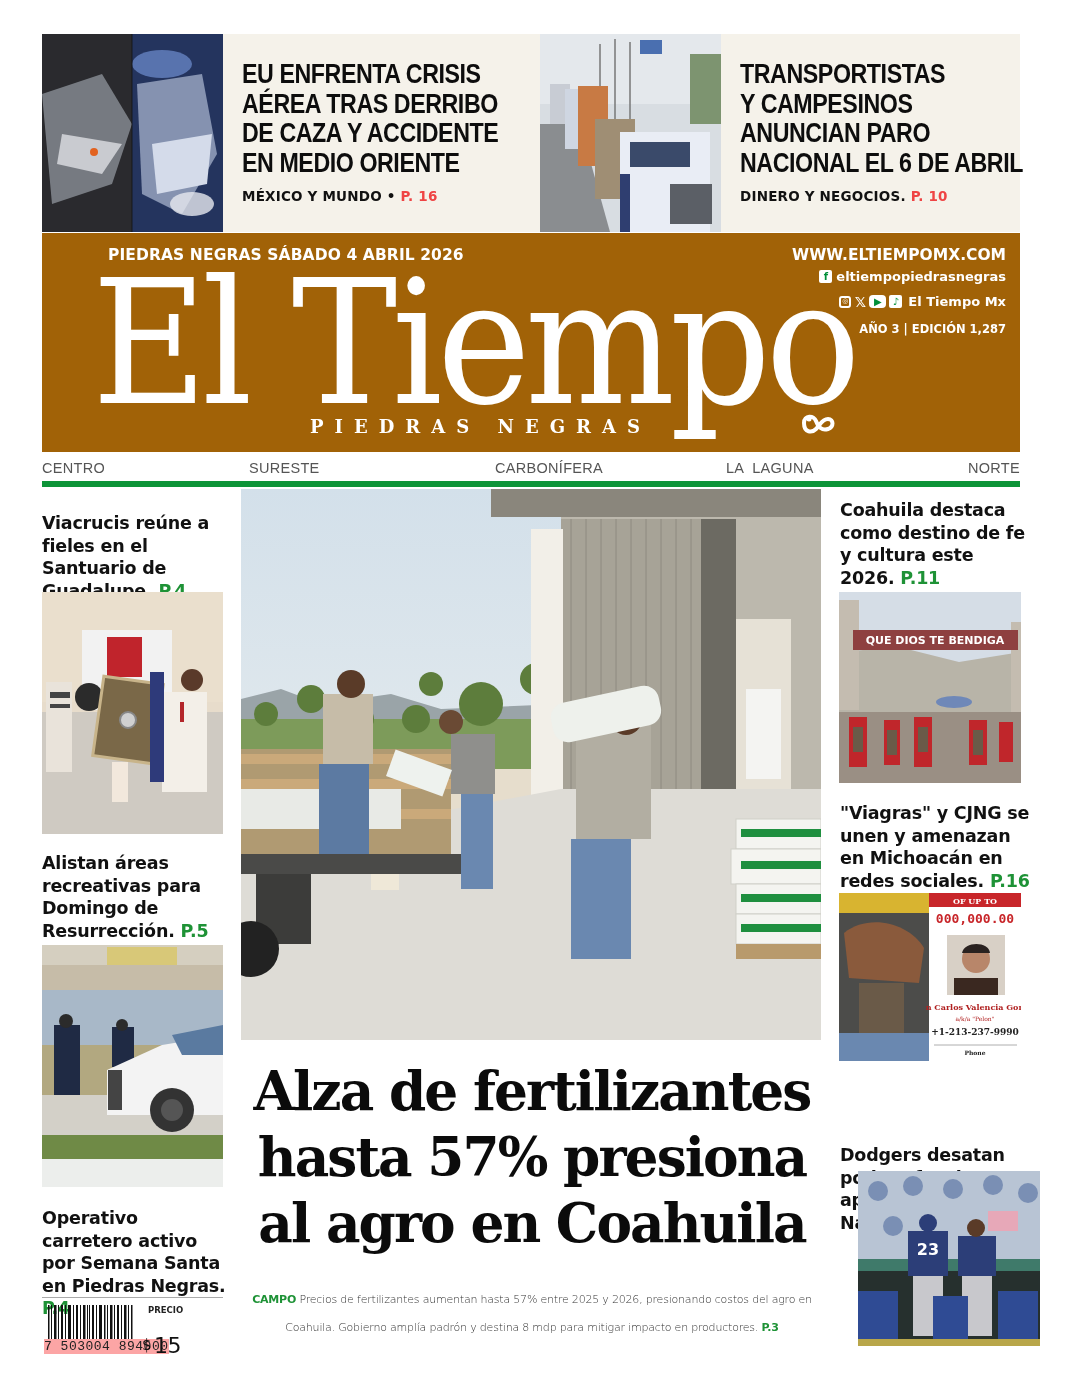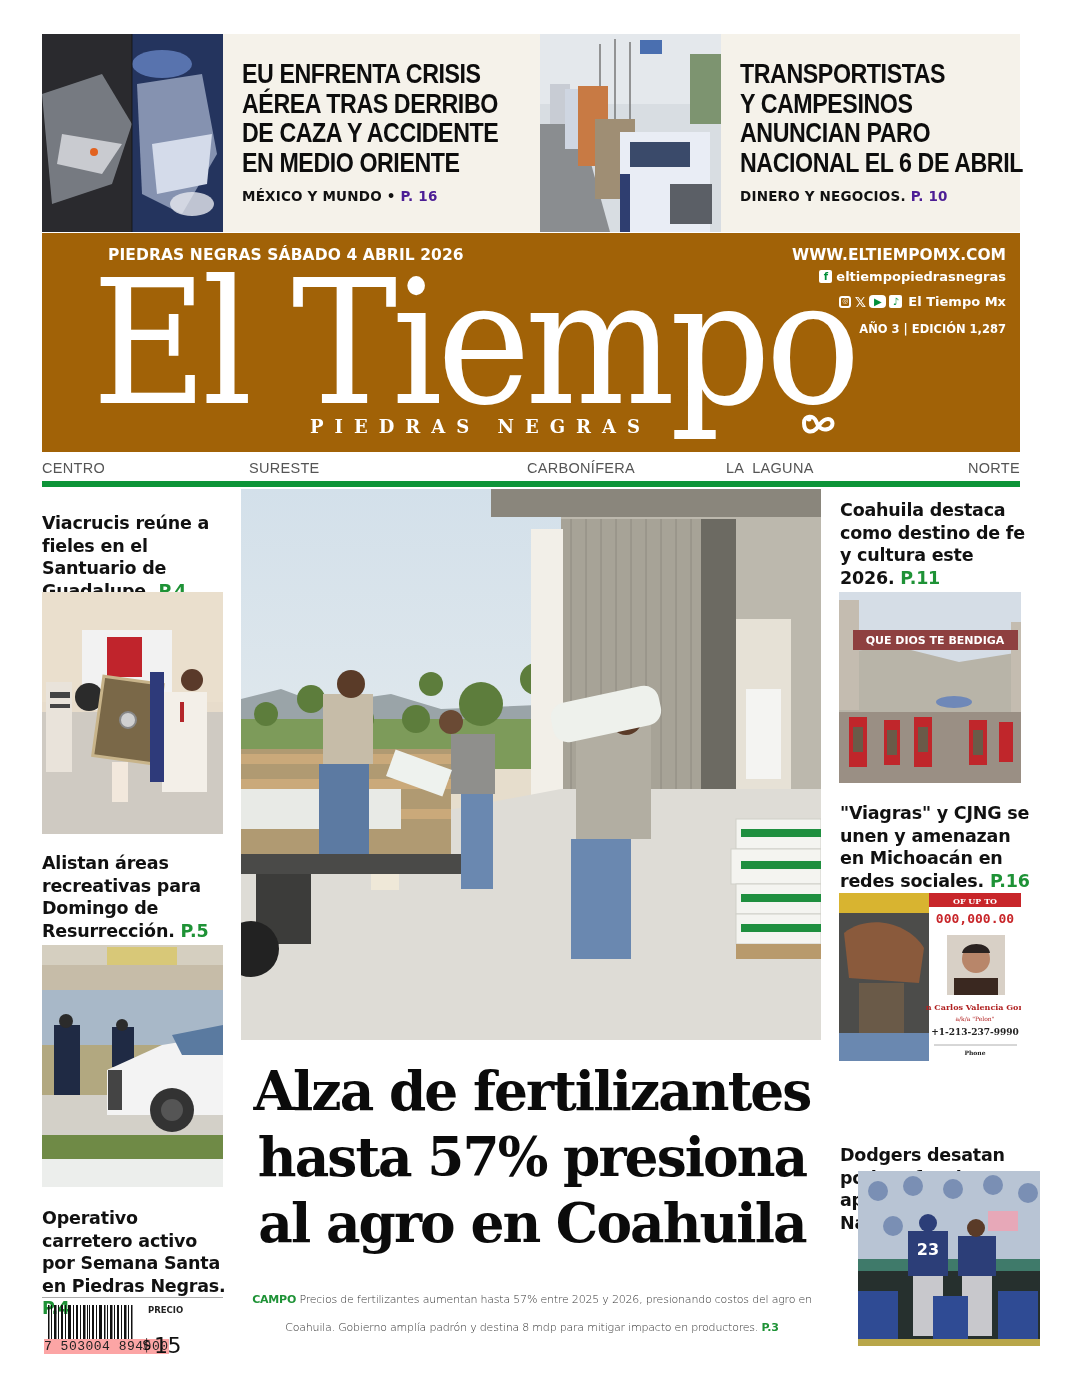--- a/index.html
+++ b/index.html
@@ -11,21 +11,21 @@
     .teaser-photo { position: absolute; top: 34px; height: 198px; overflow: hidden; }
     .teaser-title {
       position: absolute; font-family: "Liberation Sans", sans-serif; font-weight: 700;
       font-size: 27px; line-height: 29.5px; color: #0d0d0d; letter-spacing: -0.5px;
       transform: scaleX(0.86); transform-origin: left top; white-space: pre-line;
     }
     .teaser-kicker {
       position: absolute; font-family: "DejaVu Sans", sans-serif; font-weight: 700;
       font-size: 13.5px; color: #111; letter-spacing: 0.2px;
     }
-    .green-txt { color: #4c1d95; }
+    .green-txt { color: #ef4444; }
 
     
     .masthead { position: absolute; left: 42px; top: 233px; width: 978px; height: 219px; background: #a16207; }
     .date-line { position: absolute; left: 66px; top: 13px; color: #fff; font-weight: 700; font-size: 15.5px; letter-spacing: 0.1px; }
     .logo {
       position: absolute; left: 50px; top: 16px; color: #fff; font-family: "DejaVu Serif", serif;
       font-size: 172px; line-height: 190px; letter-spacing: -6px; transform: scaleX(0.92); transform-origin: left top;
       font-weight: 400;
     }
     .subtitle {
@@ -153,21 +153,21 @@
     <span class="sicon yt">▶</span>
     <span class="sicon">♪</span>
     <span style="margin-left:3px;">El Tiempo Mx</span>
   </div>
   <div class="edition">AÑO 3 | EDICIÓN 1,287</div>
 </div>
 
 <div class="sections">
   <span class="sec" style="left:0;">CENTRO</span>
   <span class="sec" style="left:207px;">SURESTE</span>
-  <span class="sec" style="left:453px;margin-left:32px;">CARBONÍFERA</span>
+  <span class="sec" style="left:453px;">CARBONÍFERA</span>
   <span class="sec" style="left:684px;white-space:pre;">LA  LAGUNA</span>
   <span class="sec" style="right:0;">NORTE</span>
 </div>
 <div class="green-rule"></div>
 
 <div class="side-head" style="left:42px;top:499px;width:185px;margin-top:13px;">
   <span>Viacrucis reúne a fieles en el Santuario de Guadalupe.</span>
   <span class="pg">P.4</span>
 </div>
 <div class="photo" style="left:42px;top:592px;width:181px;height:242px;">

